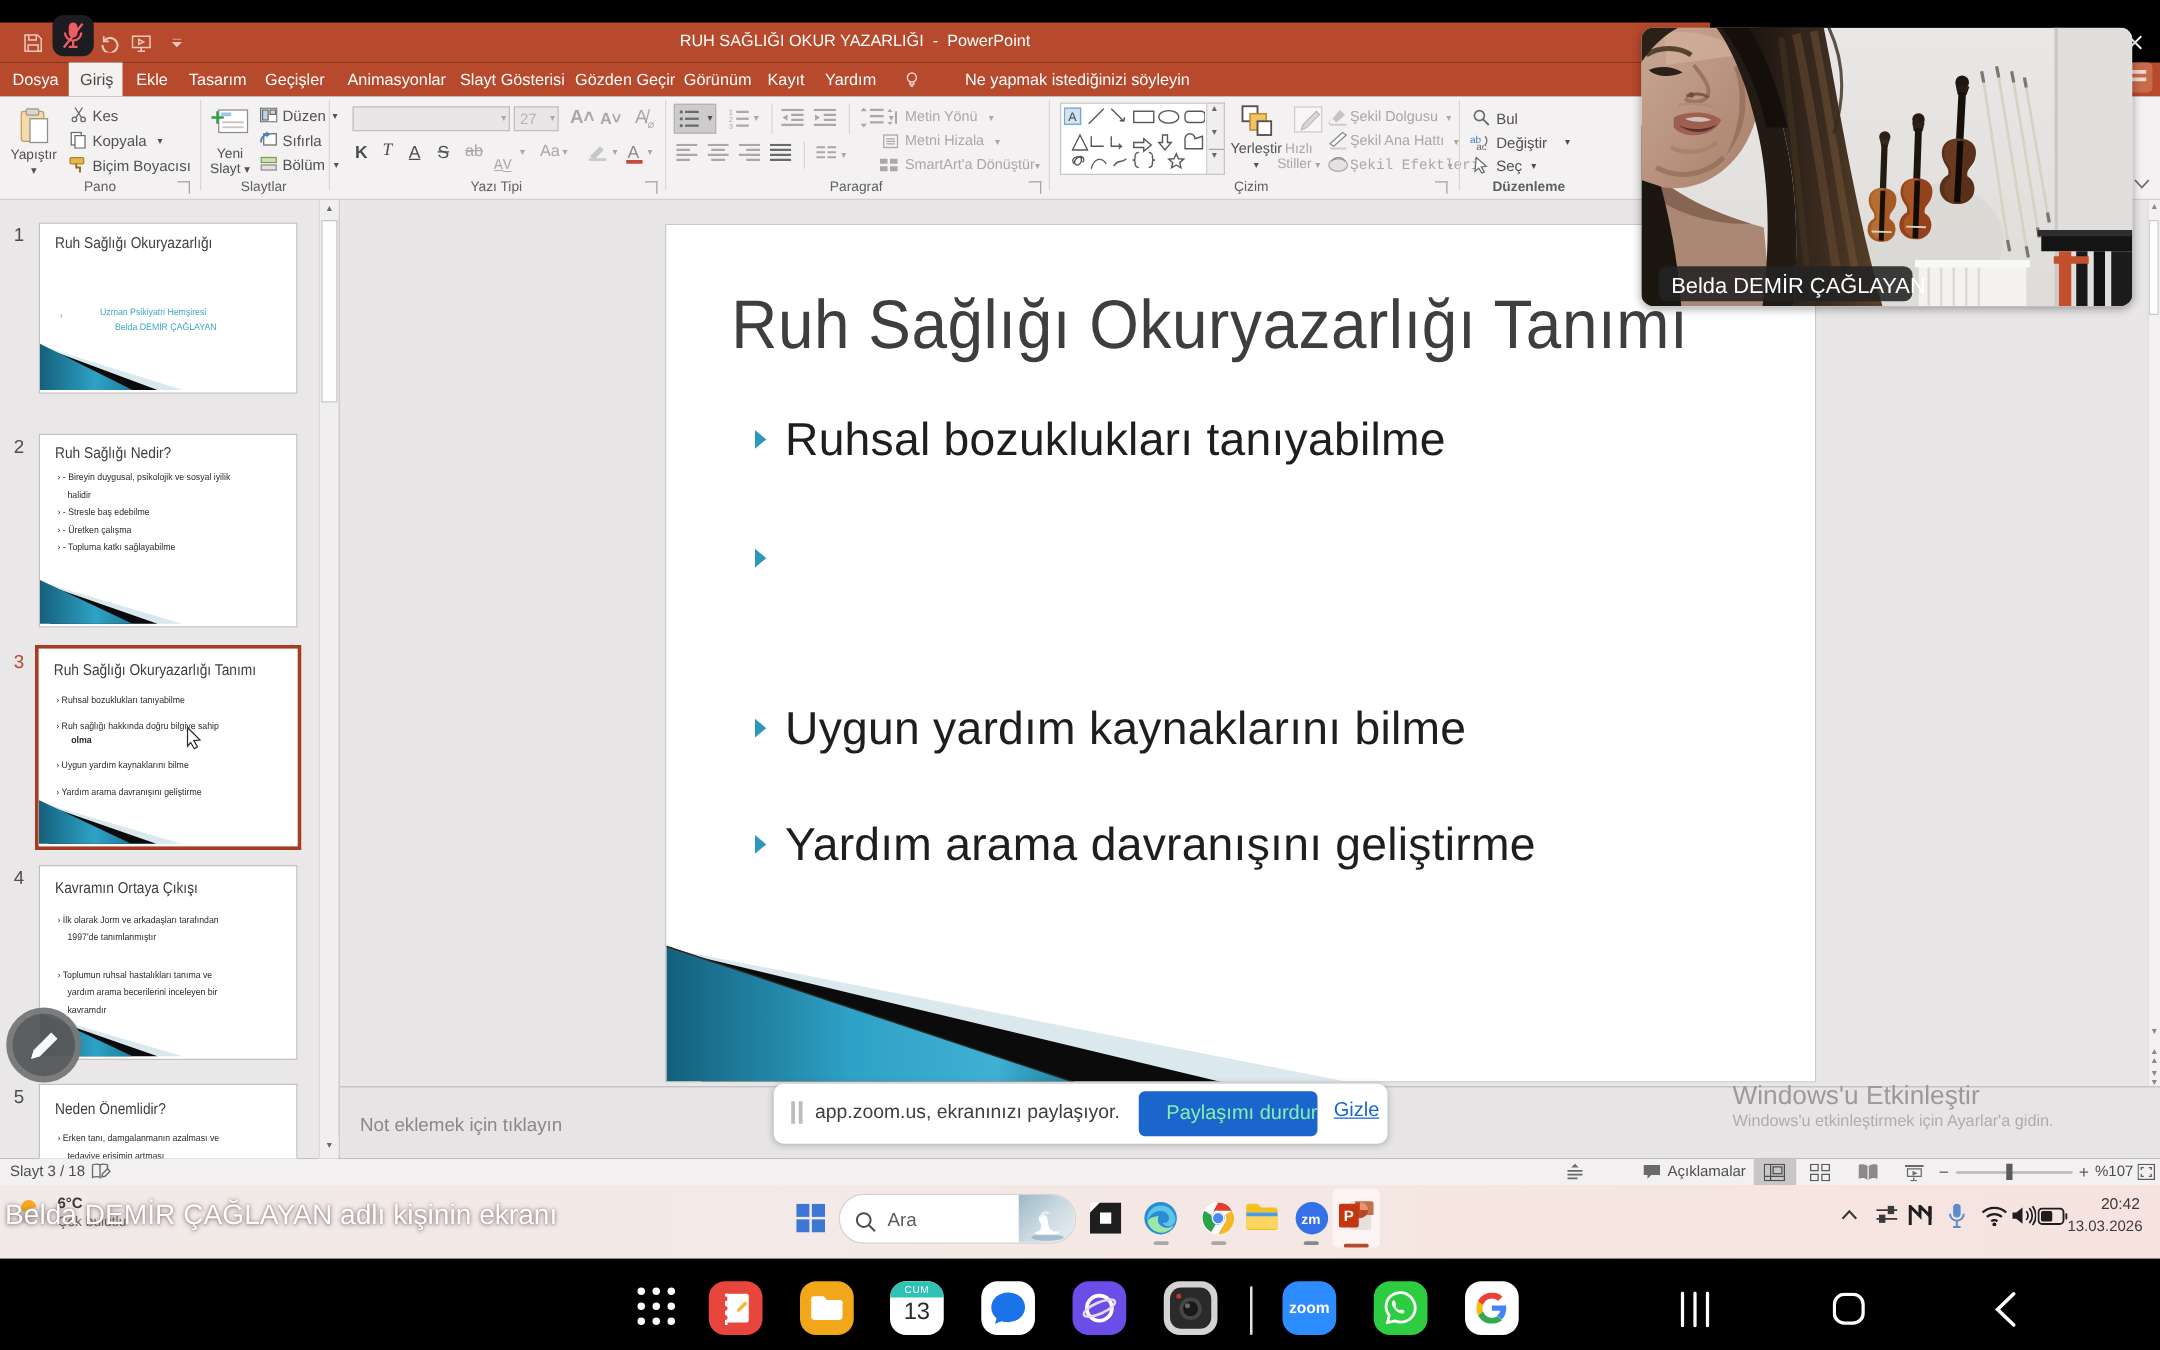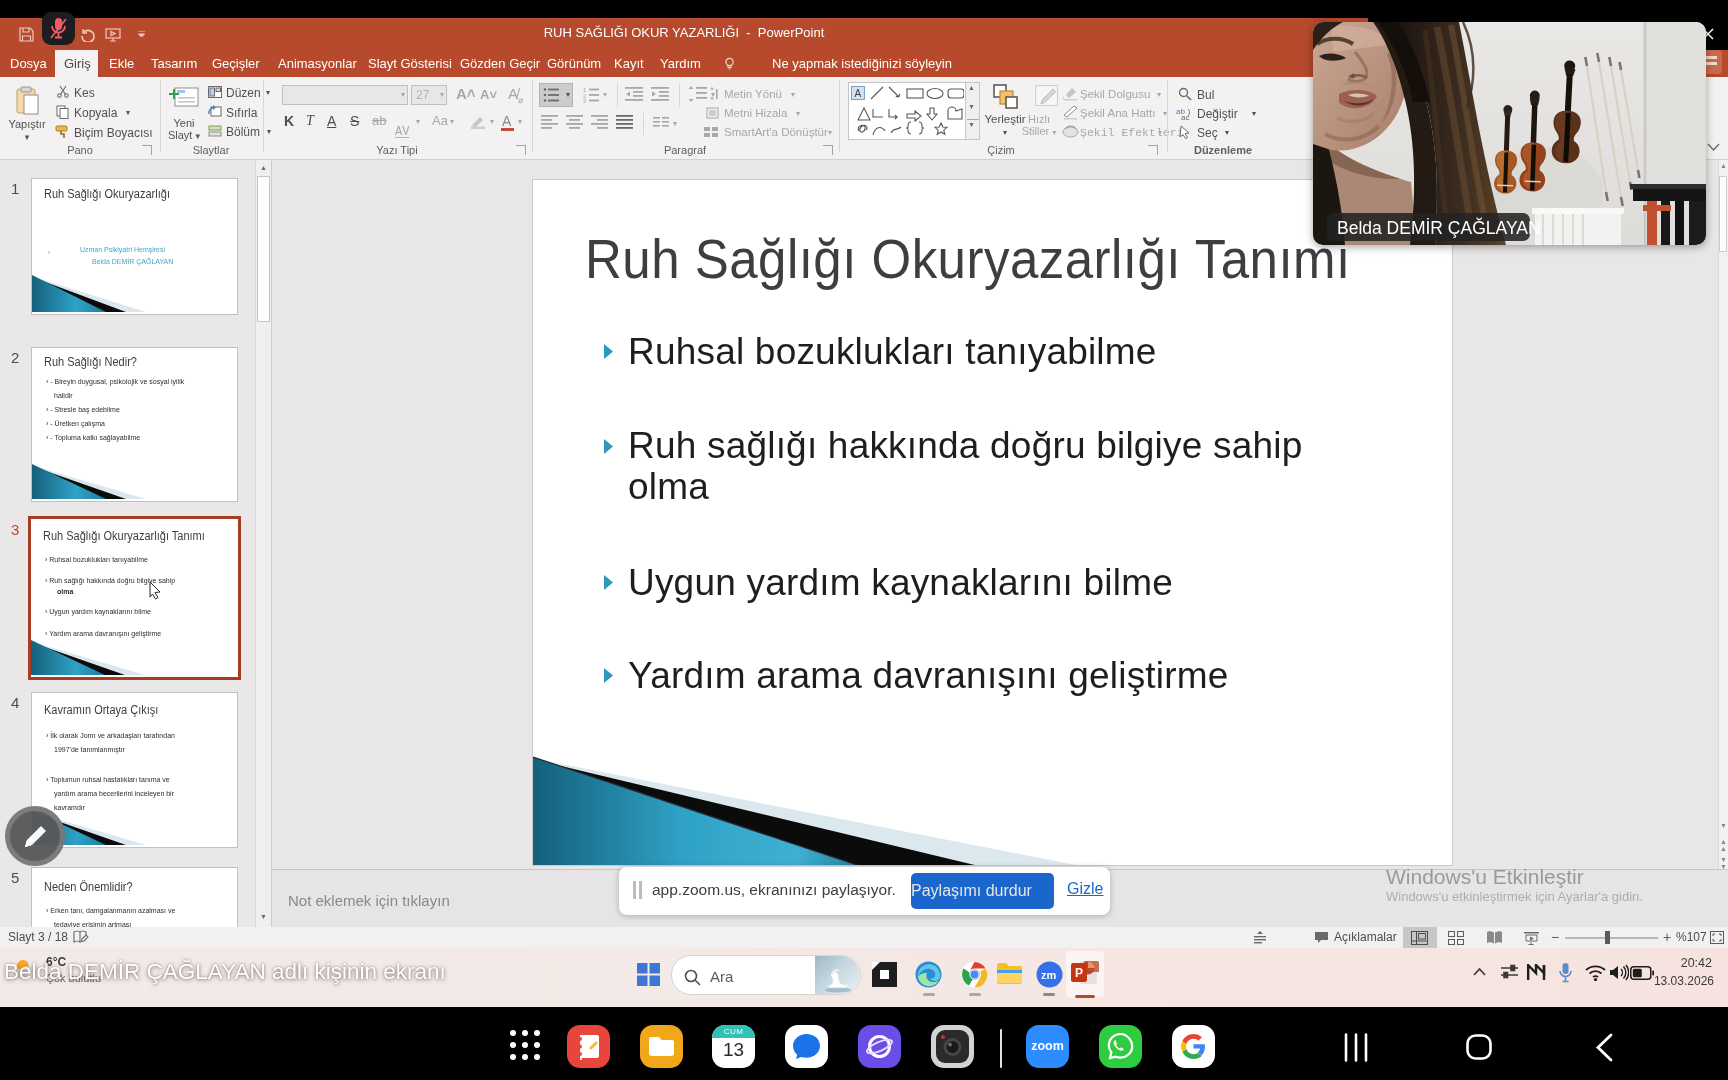--- a/index.html
+++ b/index.html
@@ -417,21 +417,20 @@
 <div class="abs" id="slide" style="left:532px; top:179px; width:921px; height:687px; background:#fff; border:1px solid #cbc8c8; overflow:hidden;">
   <div class="abs" style="left:52px; top:47px; width:900px; font-size:55px; letter-spacing:0.5px; color:#3e3e40; white-space:nowrap; transform:scaleX(0.928); transform-origin:left top;">Ruh Sağlığı Okuryazarlığı Tanımı</div>
 
   <svg class="abs" style="left:70px; top:163px;" width="11" height="17" viewBox="0 0 11 17">
       <path d="M1 1l9 7.5L1 16z" fill="#2f97ba"></path>
     </svg>
   <div class="abs" style="left:95px; top:151px; font-size:37px; letter-spacing:0.2px; color:#1e1e1e;">Ruhsal bozuklukları tanıyabilme</div>
   <svg class="abs" style="left:70px; top:258px;" width="11" height="17" viewBox="0 0 11 17">
       <path d="M1 1l9 7.5L1 16z" fill="#2f97ba"></path>
     </svg>
-  <div class="abs" style="left:95px; top:245px; width:740px; font-size:37px; letter-spacing:0.2px; color:#1e1e1e; line-height:41px;">Ruh sağlığı hakkında doğru bilgiye sahip olma</div>
   <svg class="abs" style="left:70px; top:394px;" width="11" height="17" viewBox="0 0 11 17">
       <path d="M1 1l9 7.5L1 16z" fill="#2f97ba"></path>
     </svg>
   <div class="abs" style="left:95px; top:382px; font-size:37px; letter-spacing:0.2px; color:#1e1e1e;">Uygun yardım kaynaklarını bilme</div>
   <svg class="abs" style="left:70px; top:487px;" width="11" height="17" viewBox="0 0 11 17">
       <path d="M1 1l9 7.5L1 16z" fill="#2f97ba"></path>
     </svg>
   <div class="abs" style="left:95px; top:475px; font-size:37px; letter-spacing:0.2px; color:#1e1e1e;">Yardım arama davranışını geliştirme</div>
 
   <svg class="abs" style="left:0; top:575px; width:560px; height:112px;" width="560" height="112" viewBox="0 0 560 112">
@@ -860,21 +859,21 @@
   <svg class="abs" style="left:12px; top:12px;" width="27" height="27" viewBox="0 0 27 27">
       <path d="M3 24l2-7L19 3l5 5L10 22z" fill="#fff"></path>
       <path d="M3 24l2-7 5 5z" fill="#fff"></path>
     </svg>
 </div>
 
 <div class="abs" style="left:619px; top:867px; width:491px; height:48px; background:#fff; border-radius:8px; box-shadow:0 1px 6px rgba(0,0,0,0.25);">
   <div class="abs" style="left:14px; top:14px; width:3px; height:18px; background:#bdbbbb;"></div>
   <div class="abs" style="left:20px; top:14px; width:3px; height:18px; background:#bdbbbb;"></div>
   <span class="abs" style="left:33px; top:14px; font-size:15.5px; color:#3c4043;">app.zoom.us, ekranınızı paylaşıyor.</span>
-  <div class="abs" style="left:292px; top:6px; width:143px; height:36px; background:#1b66cd; border-radius:5px; color:#e5e5e5; font-size:16px; text-align:left; line-height:36px;">Paylaşımı durdur</div>
+  <div class="abs" style="left:292px; top:6px; width:143px; height:36px; background:#1b66cd; border-radius:5px; color:#86efac; font-size:16px; text-align:right; line-height:36px;">Paylaşımı durdur</div>
   <span class="abs" style="left:448px; top:13px; font-size:16px; color:#1b66cd; text-decoration:underline;">Gizle</span>
 </div>
 
 <div class="abs" style="left:4px; top:959px; font-size:22.5px; color:#ffffff; text-shadow:0 1px 4px rgba(60,40,40,0.55), 0 0 2px rgba(90,70,70,0.5);">Belda DEMİR ÇAĞLAYAN adlı kişinin ekranı</div>
 
 <div class="abs" id="webcam" style="left:1313px; top:22px; width:393px; height:223px; border-radius:10px; overflow:hidden; box-shadow:0 2px 8px rgba(0,0,0,0.35);">
   <svg width="393" height="223" viewBox="0 0 393 223">
     <defs>
       <linearGradient id="wall" x1="0" y1="0" x2="0" y2="1">
         <stop offset="0" stop-color="#e9e8e6"></stop>

